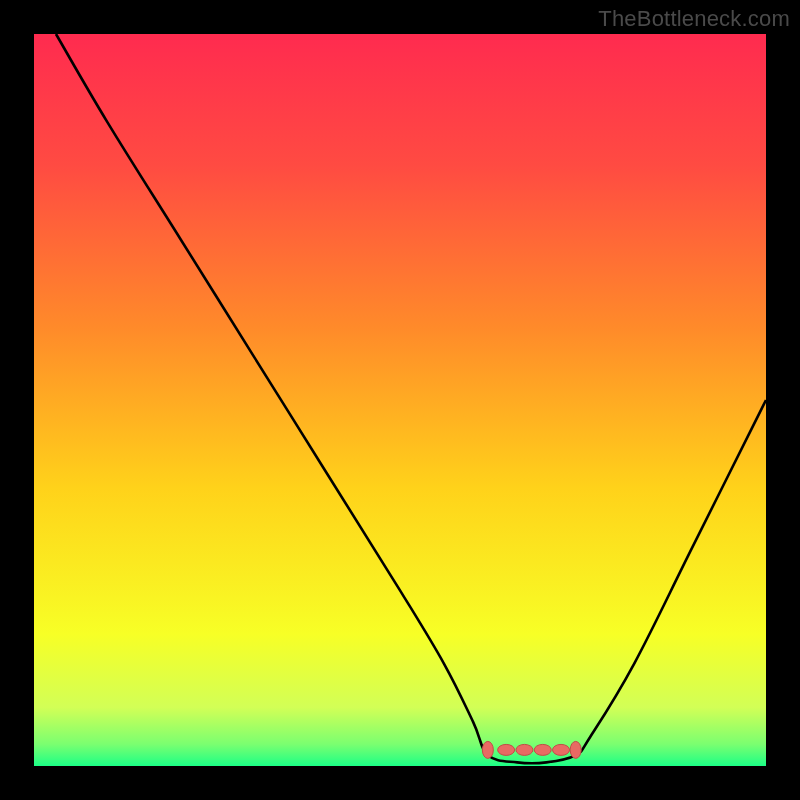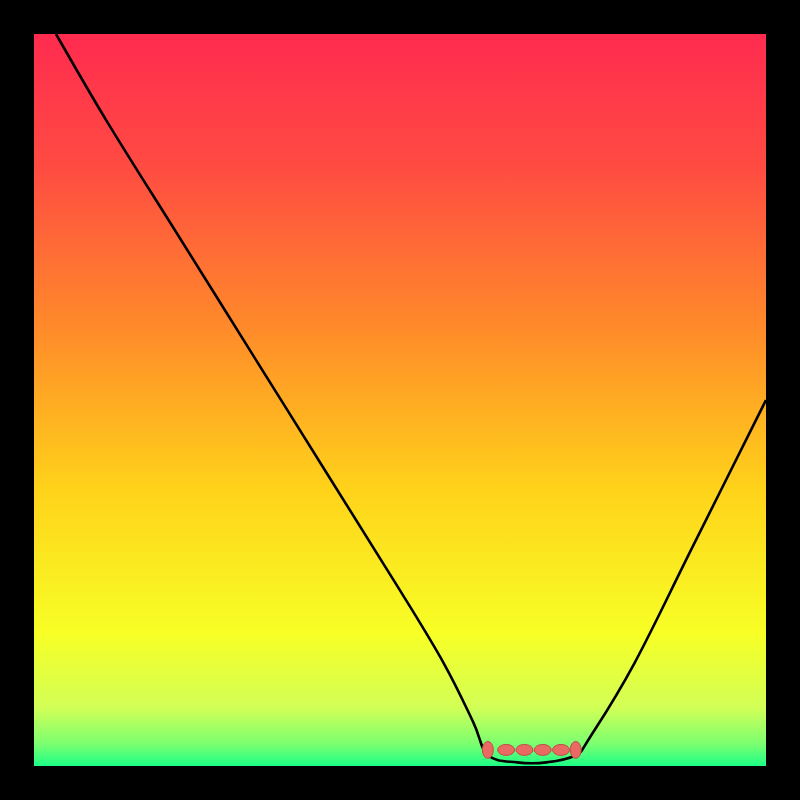--- a/index.html
+++ b/index.html
@@ -54,13 +54,14 @@
     <g id="markers">
         <ellipse cx="453.84" cy="715.896" rx="5.5" ry="8.5" fill="#e86a63" stroke="#c04d47" stroke-width="1"></ellipse>
         <ellipse cx="472.14" cy="715.896" rx="8.5" ry="5.5" fill="#e86a63" stroke="#c04d47" stroke-width="1"></ellipse>
         <ellipse cx="490.44000000000005" cy="715.896" rx="8.5" ry="5.5" fill="#e86a63" stroke="#c04d47" stroke-width="1"></ellipse>
         <ellipse cx="508.73999999999995" cy="715.896" rx="8.5" ry="5.5" fill="#e86a63" stroke="#c04d47" stroke-width="1"></ellipse>
         <ellipse cx="527.04" cy="715.896" rx="8.5" ry="5.5" fill="#e86a63" stroke="#c04d47" stroke-width="1"></ellipse>
         <ellipse cx="541.68" cy="715.896" rx="5.5" ry="8.5" fill="#e86a63" stroke="#c04d47" stroke-width="1"></ellipse>
       </g>
   </svg>
 
+  <div class="watermark">TheBottleneck.com</div>
 </div>
 
 </body></html>

